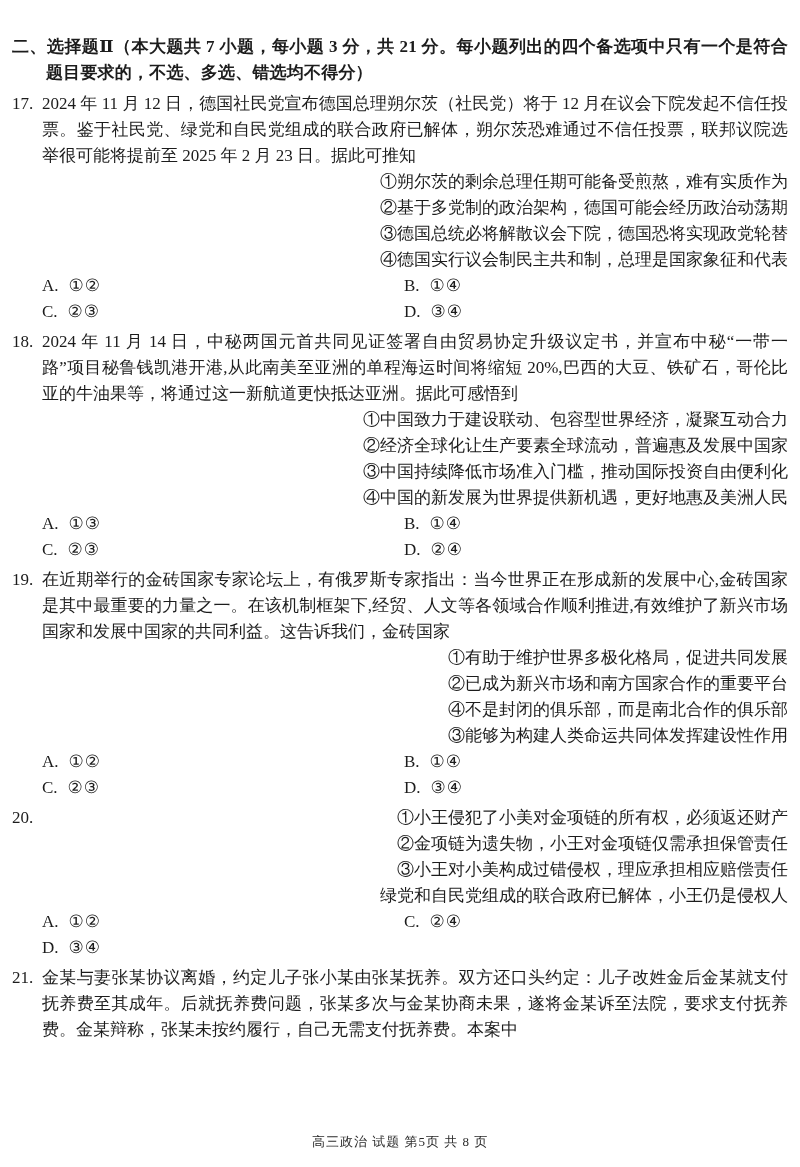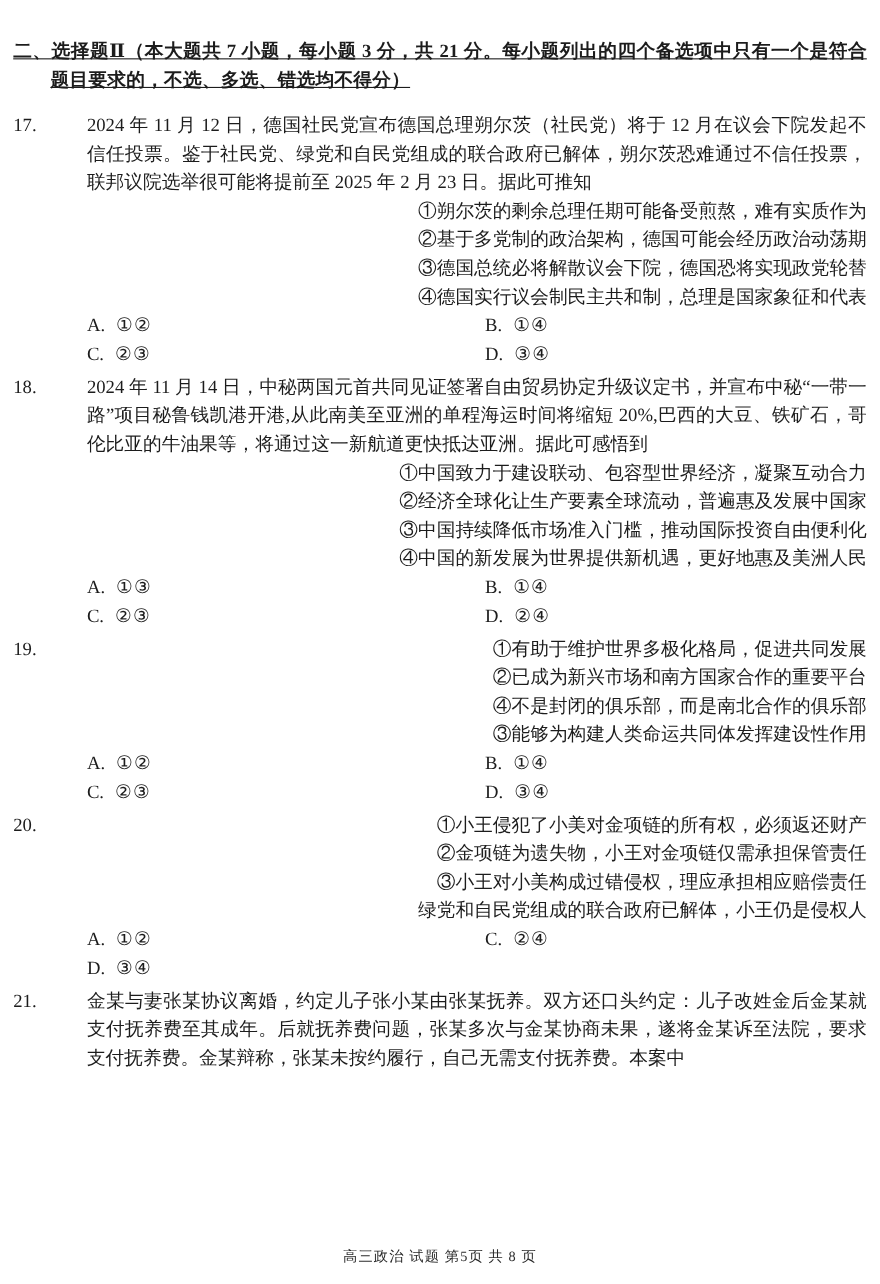--- a/index.html
+++ b/index.html
@@ -15,29 +15,27 @@
     line-height: 26px;
     box-sizing: border-box;
     padding: 34px 12px 0 12px;
     overflow: hidden;
   }
   .section-header {
     font-weight: 700;
     text-align: justify;
     padding-left: 34px;
     text-indent: -34px;
-    margin-bottom: 15px;
+    margin-bottom: 5px;
     letter-spacing: 0.2px;
-    text-decoration: underline;
   }
   .question {
     display: flex;
     align-items: flex-start;
     margin-bottom: 4px;
-    gap: 37px;
   }
   .qnum {
     flex: 0 0 30px;
     width: 30px;
   }
   .qbody { flex: 1 1 auto; min-width: 0; }
   .stem {
     margin: 0;
     text-align: justify;
   }
@@ -97,20 +95,21 @@
         <div class="option"><span class="opt-label">B.</span><span class="opt-value">①④</span></div>
         <div class="option"><span class="opt-label">C.</span><span class="opt-value">②③</span></div>
         <div class="option"><span class="opt-label">D.</span><span class="opt-value">②④</span></div>
       </div>
     </div>
   </div>
 
   <div class="question">
     <div class="qnum">19.</div>
     <div class="qbody">
+      <p class="stem">在近期举行的金砖国家专家论坛上，有俄罗斯专家指出：当今世界正在形成新的发展中心,金砖国家是其中最重要的力量之一。在该机制框架下,经贸、人文等各领域合作顺利推进,有效维护了新兴市场国家和发展中国家的共同利益。这告诉我们，金砖国家</p>
       <div class="item">①有助于维护世界多极化格局，促进共同发展</div>
       <div class="item">②已成为新兴市场和南方国家合作的重要平台</div>
       <div class="item">④不是封闭的俱乐部，而是南北合作的俱乐部</div>
       <div class="item">③能够为构建人类命运共同体发挥建设性作用</div>
       <div class="options">
         <div class="option"><span class="opt-label">A.</span><span class="opt-value">①②</span></div>
         <div class="option"><span class="opt-label">B.</span><span class="opt-value">①④</span></div>
         <div class="option"><span class="opt-label">C.</span><span class="opt-value">②③</span></div>
         <div class="option"><span class="opt-label">D.</span><span class="opt-value">③④</span></div>
       </div>

